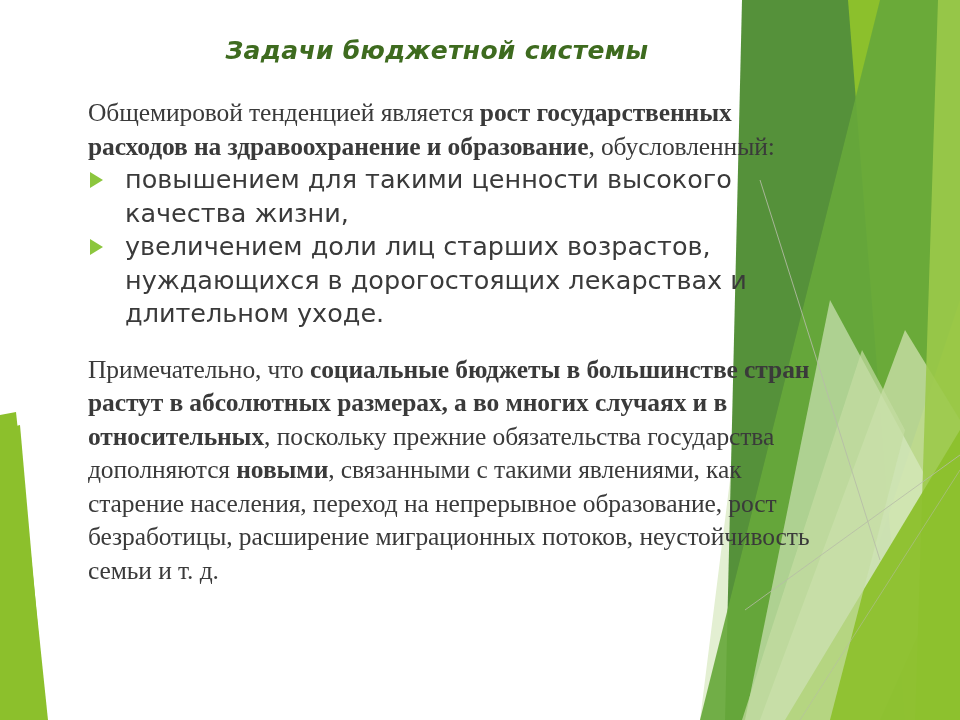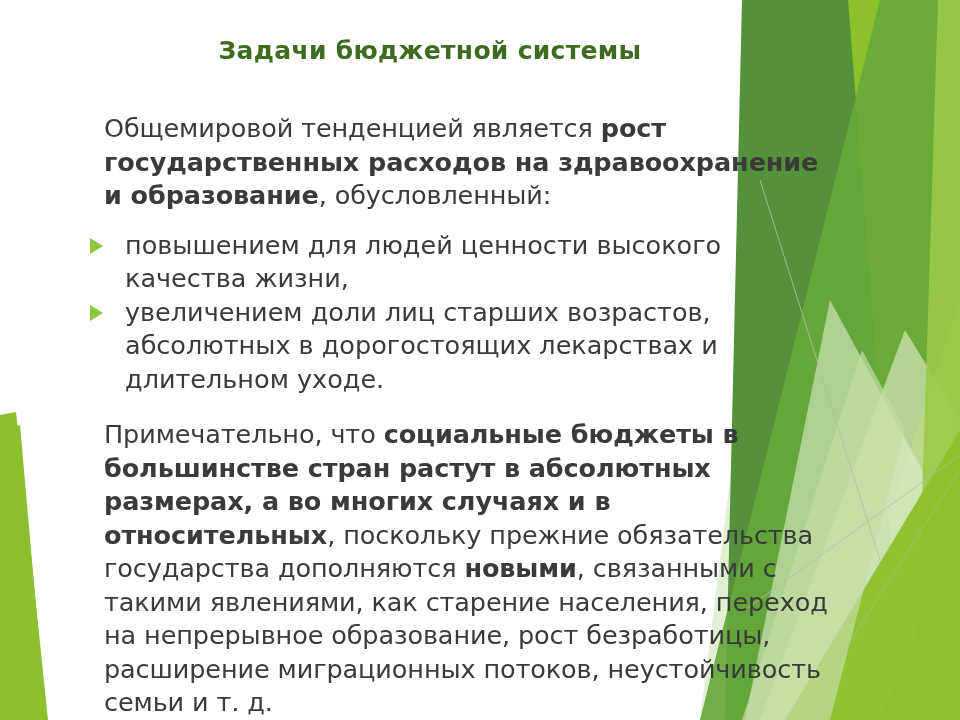--- a/index.html
+++ b/index.html
@@ -25,37 +25,40 @@
   }
   #slide-title {
     position: absolute;
     top: 36px;
     left: 0;
     width: 860px;
     text-align: center;
     font-family: "DejaVu Sans", "Liberation Sans", sans-serif;
     font-size: 25px;
     font-weight: bold;
+    font-style: italic;
     color: #3E6B1F;
     letter-spacing: 0.3px;
     white-space: nowrap;
+    padding-left: 7px;
   }
   #body-block {
     position: absolute;
     top: 96px;
     left: 88px;
     width: 730px;
     color: #3a3a3a;
     font-size: 25.5px;
     line-height: 33.5px;
   }
   .para {
-    margin: 16px;
+    margin: 0;
     font-weight: normal;
     letter-spacing: -0.1px;
+    font-family: Liberation Serif, serif;
   }
   .para b {
     font-weight: bold;
   }
   #intro-para {
     width: 728px;
   }
   .bullet-list {
     list-style: none;
     margin: 0;
@@ -119,24 +122,24 @@
 
   <div id="slide-title">Задачи бюджетной системы</div>
 
   <div id="body-block">
 
     <p class="para" id="intro-para"><span>Общемировой тенденцией является </span><b>рост государственных расходов на здравоохранение и образование</b><span>, обусловленный:</span></p>
 
     <ul class="bullet-list">
       <li class="bullet-item">
         <span class="bullet-marker"></span>
-        <span>повышением для людей ценности высокого качества жизни,</span>
+        <span>повышением для такими ценности высокого качества жизни,</span>
       </li>
       <li class="bullet-item">
         <span class="bullet-marker"></span>
-        <span>увеличением доли лиц старших возрастов, абсолютных в дорогостоящих лекарствах и длительном уходе.</span>
+        <span>увеличением доли лиц старших возрастов, нуждающихся в дорогостоящих лекарствах и длительном уходе.</span>
       </li>
     </ul>
 
     <p class="para" id="closing-para"><span>Примечательно, что </span><b>социальные бюджеты в большинстве стран растут в абсолютных размерах, а во многих случаях и в относительных</b><span>, поскольку прежние обязательства государства дополняются </span><b>новыми</b><span>, связанными с такими явлениями, как старение населения, переход на непрерывное образование, рост безработицы, расширение миграционных потоков, неустойчивость семьи и т. д.</span></p>
 
   </div>
 </div>
 
 </body></html>

